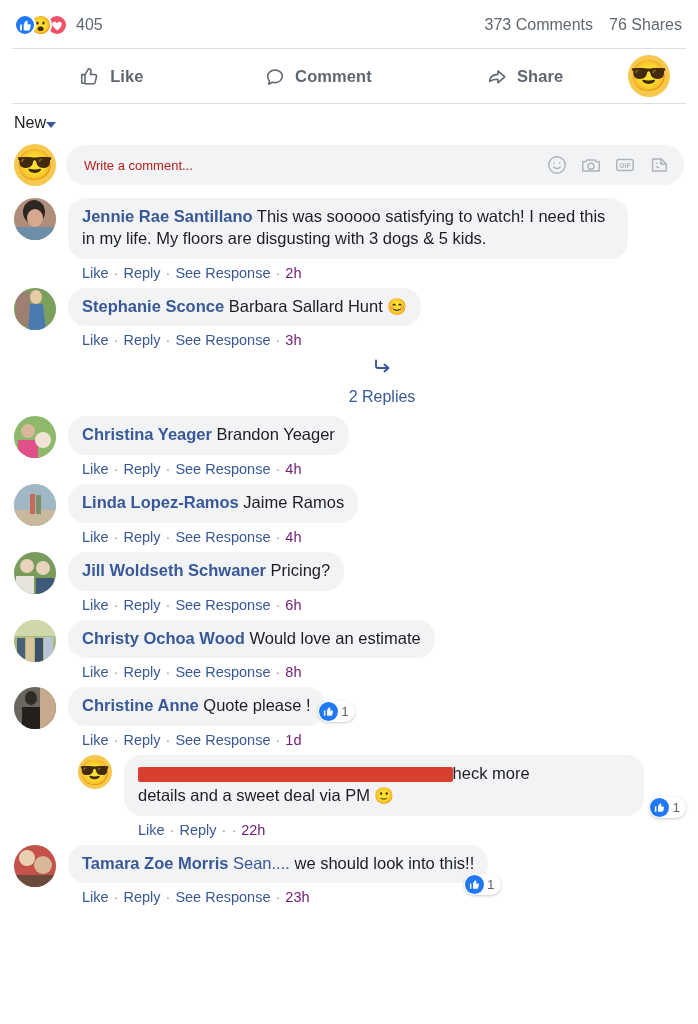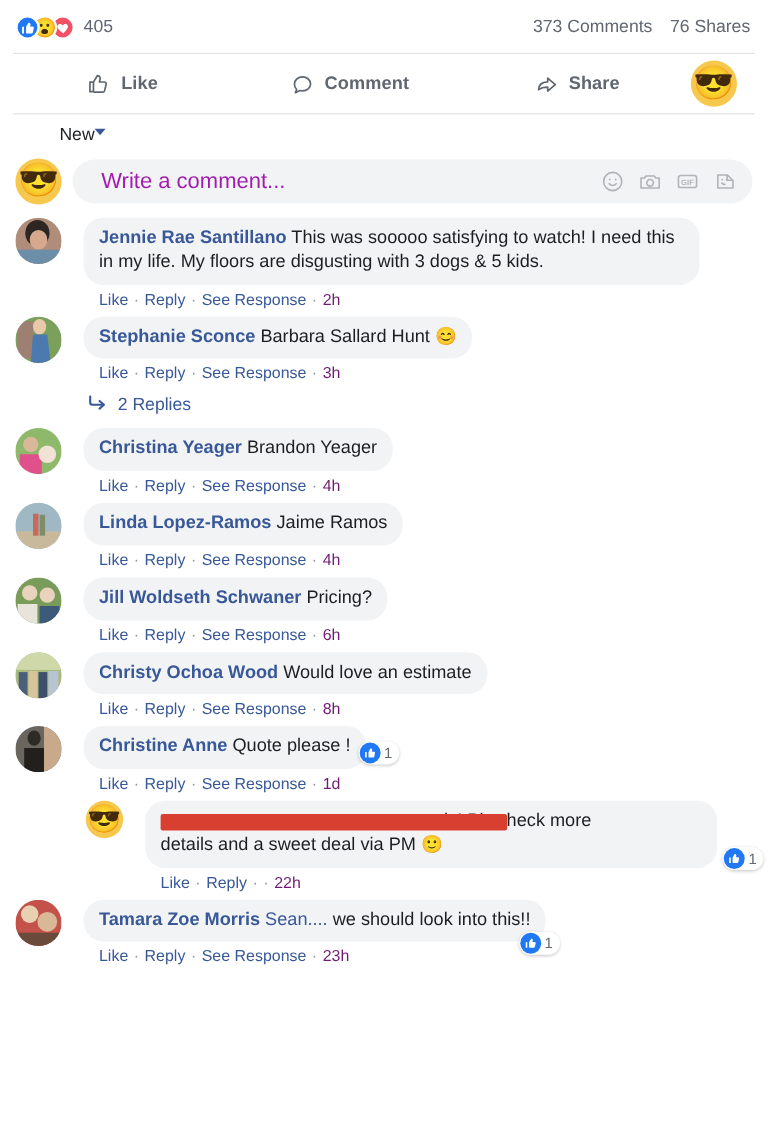--- a/index.html
+++ b/index.html
@@ -89,21 +89,21 @@
     display: flex; align-items: center; justify-content: center;
     font-size: 30px; line-height: 1;
     overflow: hidden;
   }
   .emoji-avatar.small { width: 34px; height: 34px; font-size: 25px; }
 
   
   .sort-row {
     padding: 10px 0 6px 14px;
     display: flex;
-    margin-left: 40px;
+    align-items: center;
   }
   .sort-label { font-size: 16px; color: #1c1e21; }
   .caret {
     width: 0; height: 0;
     border-left: 5px solid transparent;
     border-right: 5px solid transparent;
     border-top: 6px solid #385898;
     margin-top: 3px;
   }
 
@@ -118,32 +118,31 @@
     flex: 1;
     background: #f2f3f5;
     border-radius: 20px;
     height: 40px;
     display: flex;
     align-items: center;
     padding: 0 14px 0 18px;
     justify-content: space-between;
   }
   .composer-placeholder {
-    font-size: 20px;
-    color: #a21caf;
-    margin-left: 8px;
+    font-size: 13px;
+    color: #b91c1c;
   }
   .composer-icons { display: flex; align-items: center; gap: 12px; }
   .composer-icons svg { display:block; }
 
   
   .comment-list { padding: 0 14px; }
   .comment {
     display: flex;
-    gap: 20px;
+    gap: 12px;
     margin-bottom: 7px;
     position: relative;
   }
   .comment.reply { padding-left: 64px; }
   .avatar {
     width: 42px; height: 42px;
     min-width: 42px;
     border-radius: 50%;
     overflow: hidden;
     background: #d8dade;
@@ -201,20 +200,21 @@
     background: #2078f4;
     display: flex; align-items: center; justify-content: center;
   }
 
   
   .replies-row {
     display: flex;
     align-items: center;
     gap: 10px;
     padding: 4px 0 10px 66px;
+    flex-direction: column;
   }
   .replies-row .label { color: #385898; font-size: 16px; }
 
   
   .redaction {
     position: absolute;
     background: #d93f31;
     border-radius: 2px;
   }
 </style>

